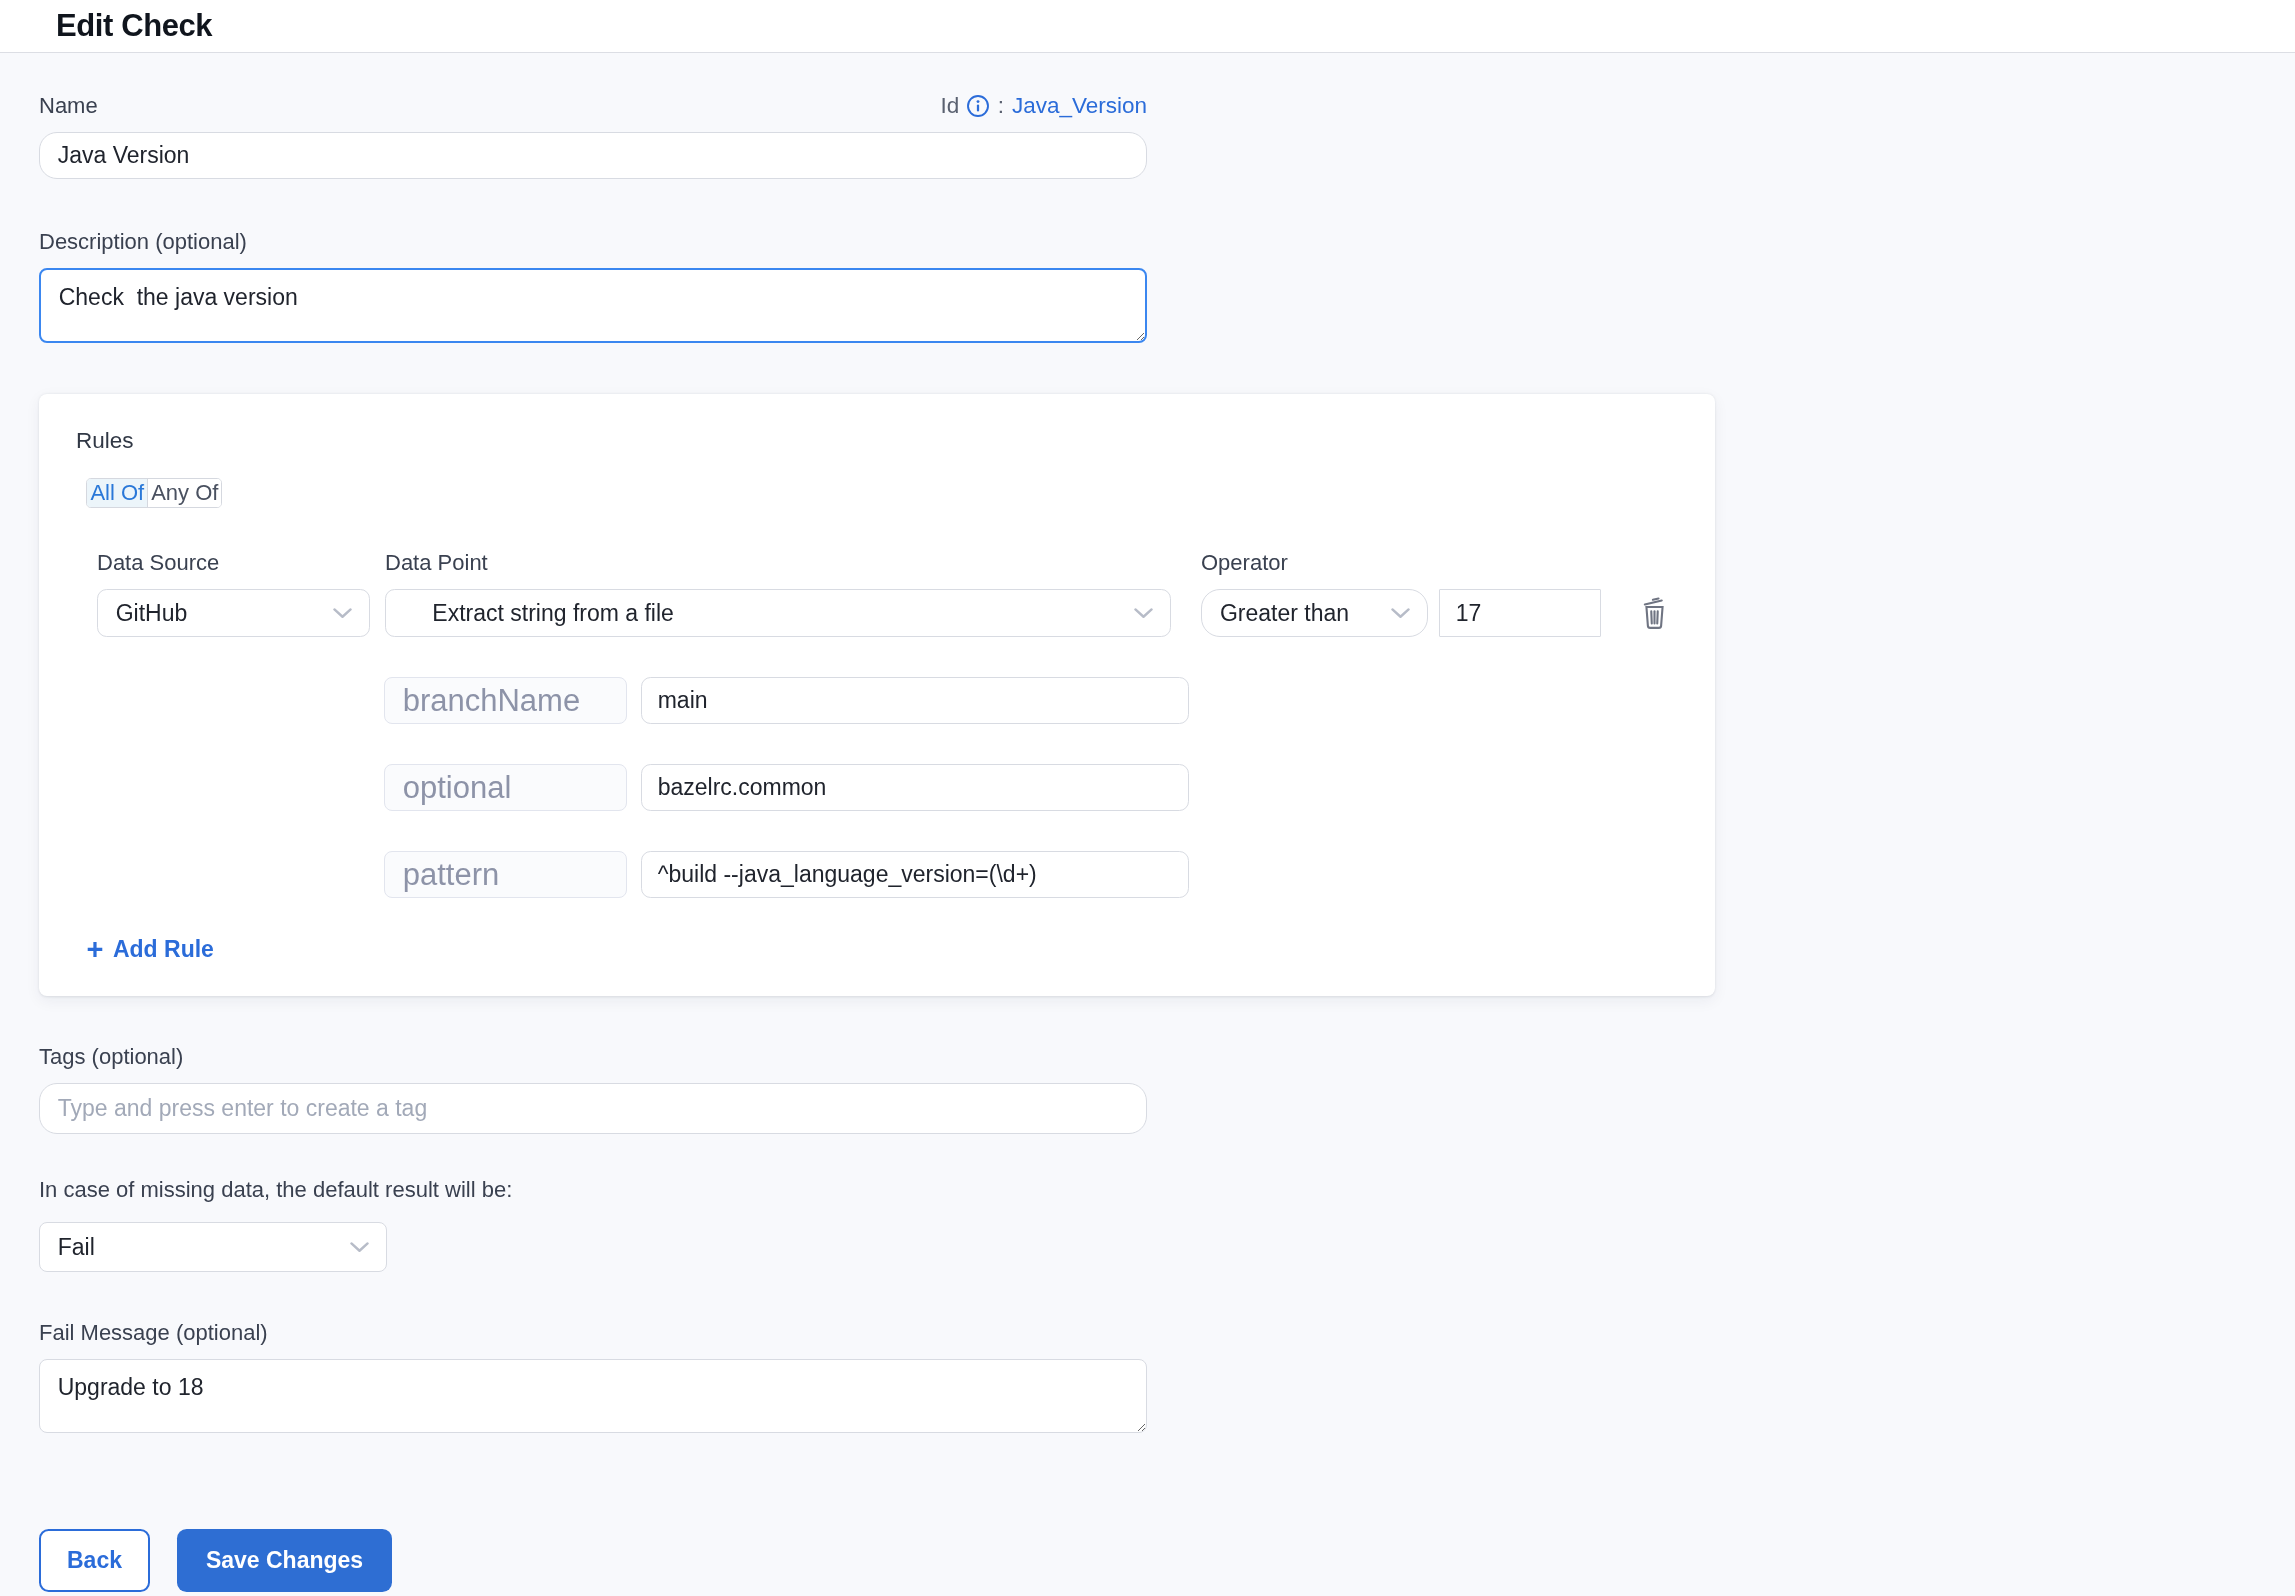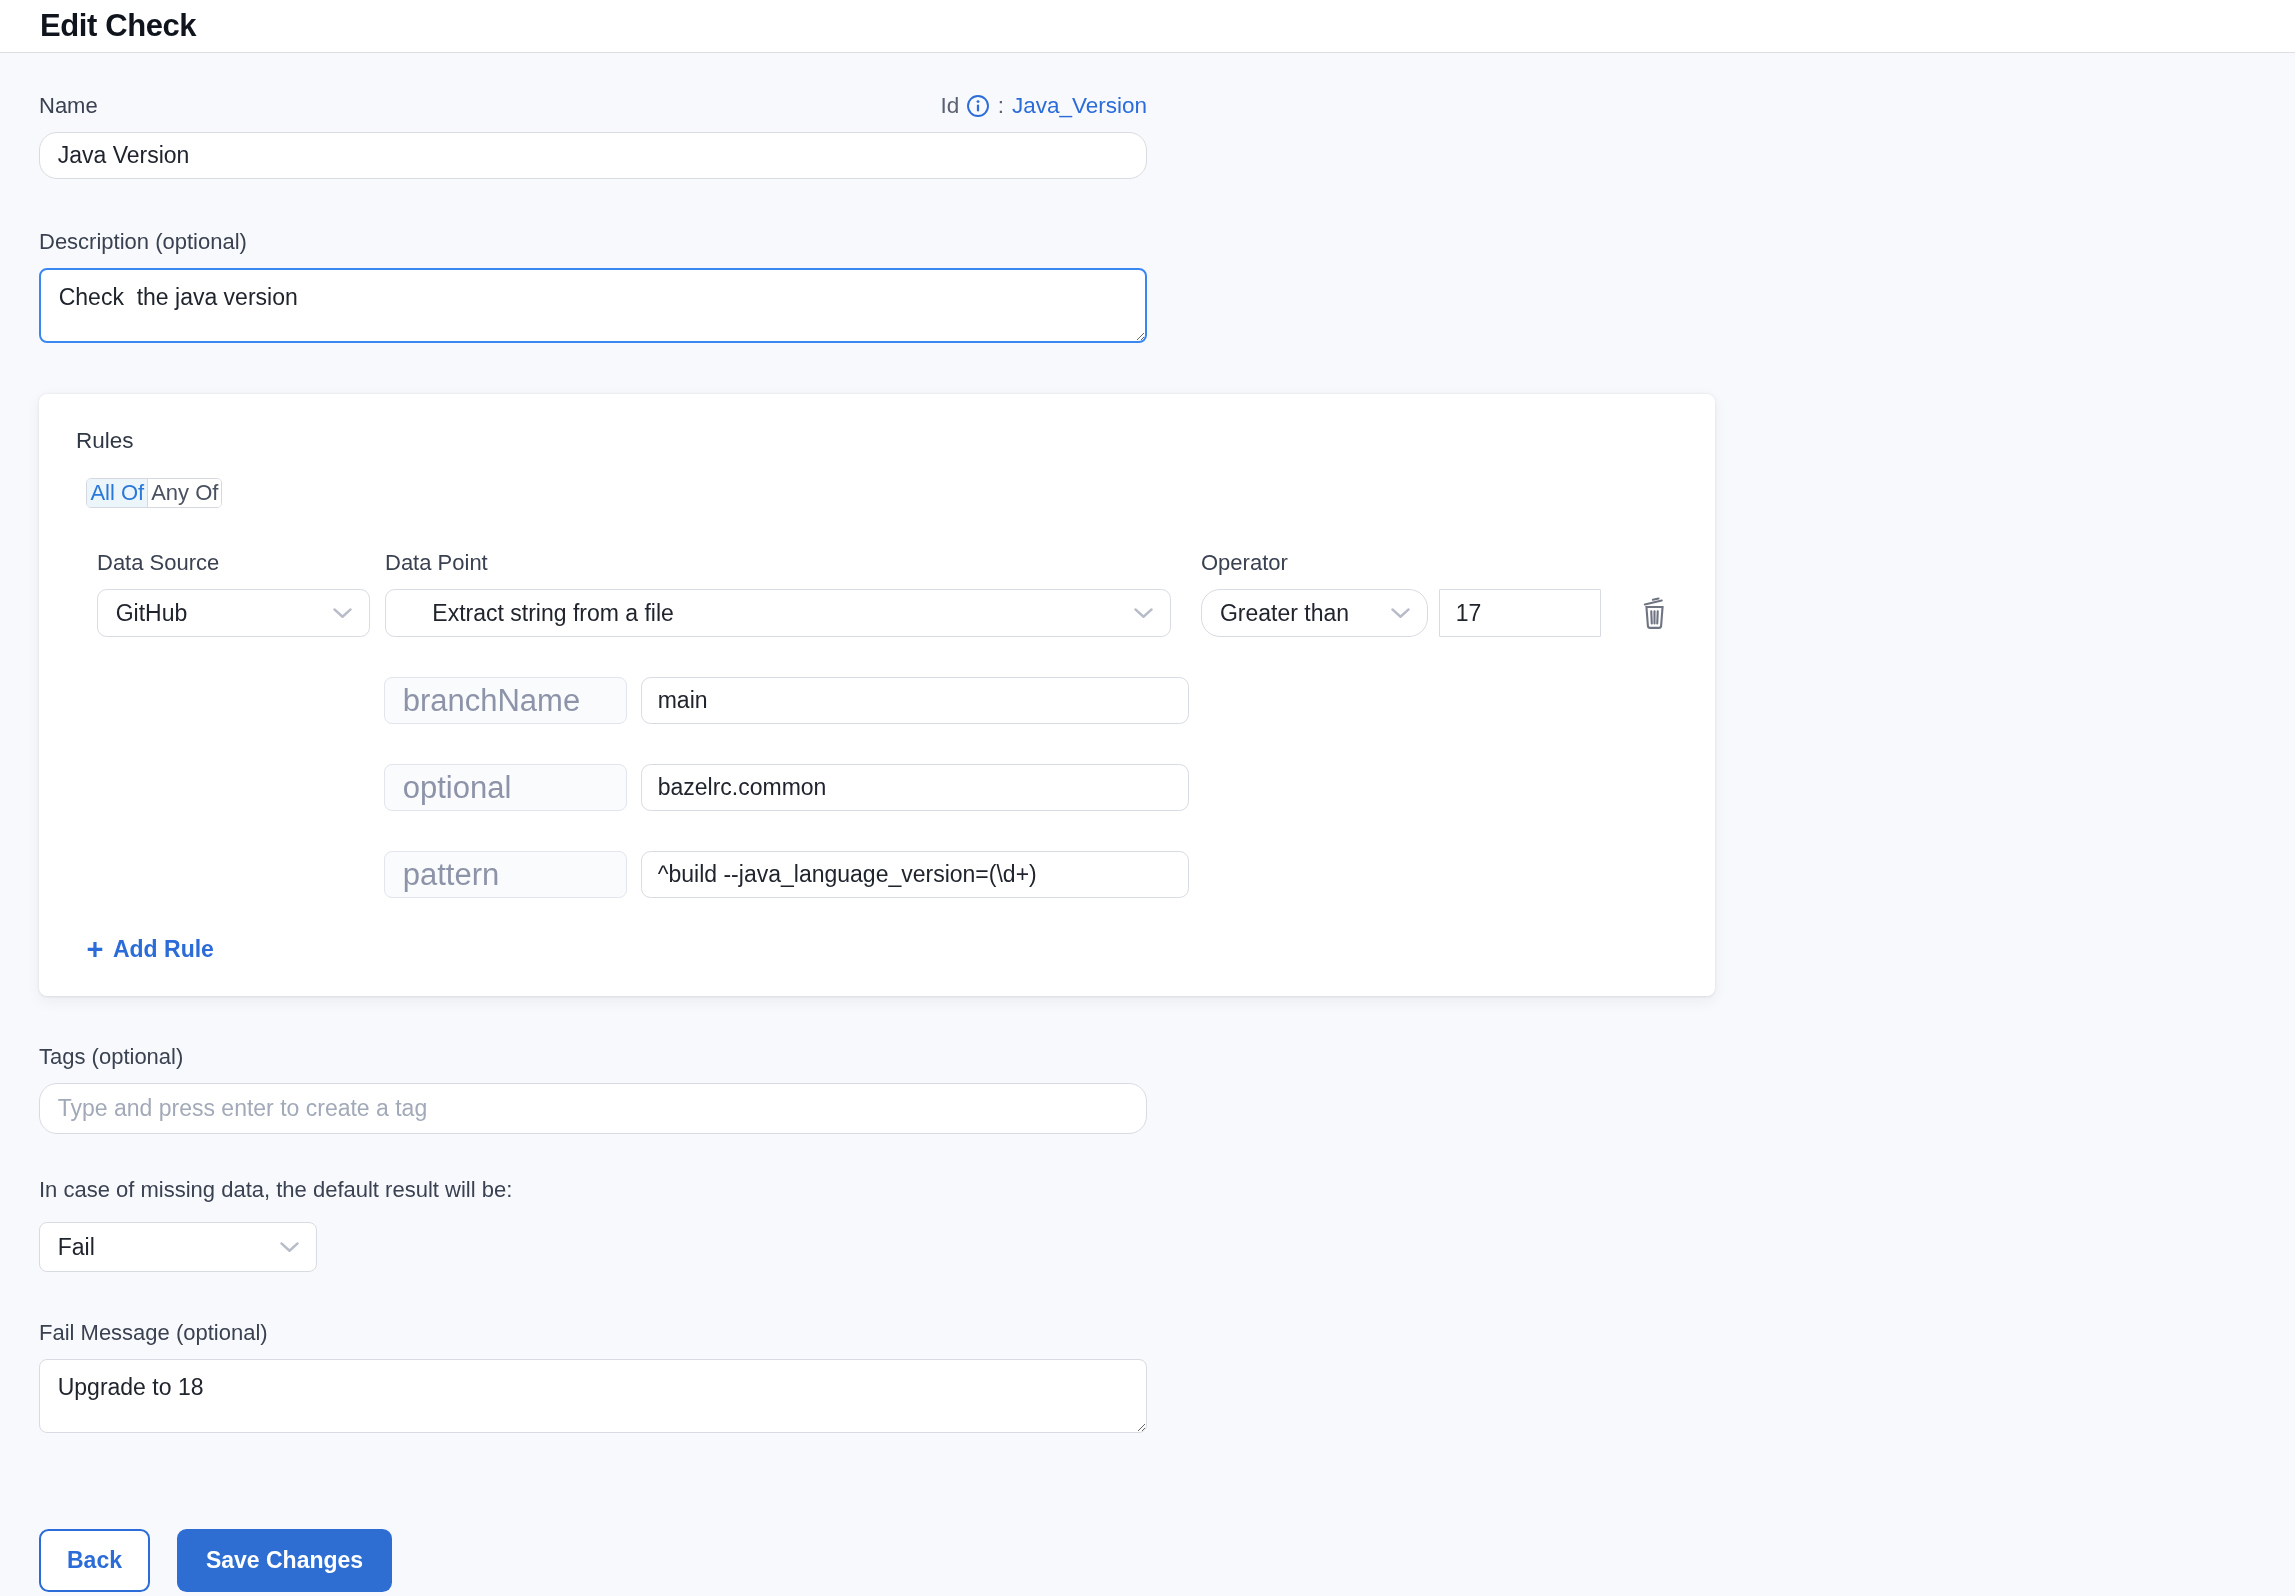--- a/index.html
+++ b/index.html
@@ -6,21 +6,21 @@
   html,body { width:2295px; height:1597px; }
   body {
     background:#f8f9fc;
     font-family:"Liberation Sans", sans-serif;
     color:#20242d;
     overflow:hidden;
     position:relative;
   }
   .topbar {
     height:53px; background:#ffffff; border-bottom:1.6px solid #dcdee4;
-    display:flex; align-items:center; padding-left:40px;
+    display:flex; align-items:center; padding-left:56px;
   }
   .page-title { font-size:31px; font-weight:700; color:#10151d; letter-spacing:-0.4px; }
 
   .content { padding-left:39px; }
 
   .field-label { font-size:22px; color:#3a4150; display:block; }
 
   .name-row {
     width:1108px; margin-top:40px;
     display:flex; justify-content:space-between; align-items:center;
@@ -110,21 +110,21 @@
     margin:37px 0 0 10.4px; display:inline-flex; align-items:center;
     color:#2b6cd9; font-size:23px; font-weight:700; cursor:pointer;
     background:none; border:none; font-family:"Liberation Sans", sans-serif;
   }
   .add-rule .plus { font-size:29px; font-weight:600; margin-right:9.6px; line-height:1; }
 
   .tags-label { margin-top:48px; }
   .tags-input { height:51px; }
 
   .missing-label { margin-top:43px; font-size:22px; color:#3a4150; }
-  .missing-select { width:278px; height:50px; margin-top:19px; border-radius:8px; }
+  .missing-select { width:348px; height:50px; margin-top:19px; border-radius:8px; }
 
   .fail-label { margin-top:48px; }
 
   .actions { display:flex; align-items:flex-start; margin-top:96px; }
   .btn {
     height:63px; border-radius:9.6px; font-size:23px; font-weight:700;
     font-family:"Liberation Sans", sans-serif; cursor:pointer;
     display:flex; align-items:center; justify-content:center;
   }
   .btn-back { width:111px; background:#ffffff; border:2.4px solid #2b6cd9; color:#2b6cd9; }

